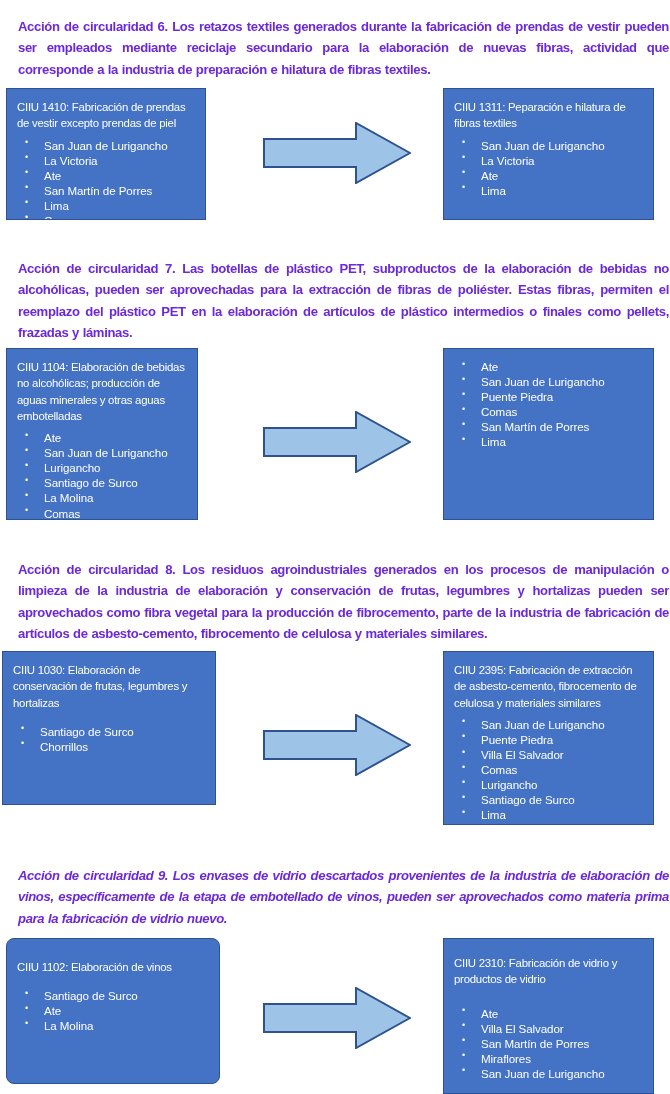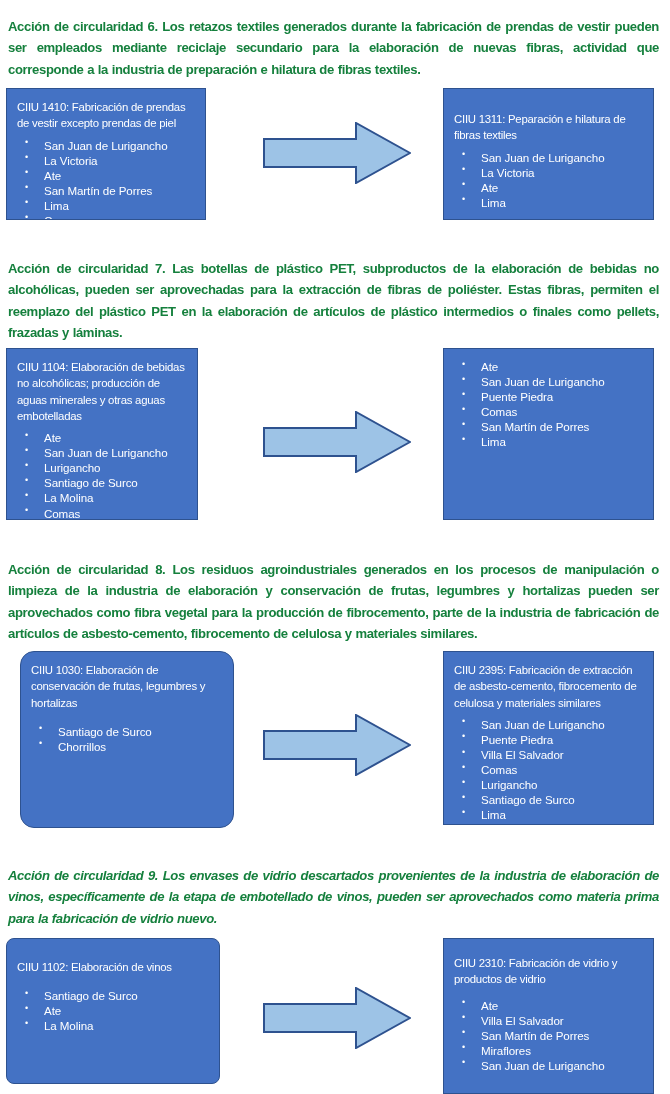--- a/index.html
+++ b/index.html
@@ -19,27 +19,27 @@
 
   .page {
     position: relative;
     width: 670px;
     height: 1094px;
   }
 
   
   .para {
     position: absolute;
-    left: 8px;
+    left: 18px;
     width: 651px;
     font-family: "Liberation Sans", sans-serif;
     font-size: 13.1px;
     font-weight: bold;
     line-height: 1.62;
-    color: #15803d;
+    color: #6d28d9;
     text-align: justify;
     letter-spacing: -0.35px;
     word-spacing: 0.4px;
   }
   .para .lead { font-weight: bold; }
 
   
   .box {
     position: absolute;
     background: #4472C4;
@@ -110,21 +110,21 @@
     </ul>
   </div>
 
   <div class="arrow" style="left:263px; top:122px;">
     <svg viewBox="0 0 148 62" preserveAspectRatio="none" aria-hidden="true">
       <polygon points="1,17 93,17 93,1 147,31 93,61 93,45 1,45" fill="#9DC3E6" stroke="#2E528F" stroke-width="2" stroke-linejoin="miter"></polygon>
     </svg>
   </div>
 
   <div class="box" style="left:443px; top:88px; width:211px; height:132px;">
-    <div class="box-title" style="margin-top:12px;">CIIU 1311:  Peparación e hilatura de fibras textiles</div>
+    <div class="box-title" style="margin-top:0;">CIIU 1311:  Peparación e hilatura de fibras textiles</div>
     <ul class="box-list">
       <li>San Juan de Lurigancho</li>
       <li>La Victoria</li>
       <li>Ate</li>
       <li>Lima</li>
     </ul>
   </div>
 
   <p class="para" style="top:245px;"><span class="lead">Acción de circularidad 7.</span><span> Las botellas de plástico PET, subproductos de la elaboración de bebidas no alcohólicas,  pueden ser aprovechadas para la extracción de fibras de poliéster. Estas fibras, permiten el reemplazo del plástico PET en la elaboración de artículos de plástico intermedios o finales como pellets, frazadas y láminas.</span></p>
 
@@ -154,21 +154,21 @@
       <li>San Juan de Lurigancho</li>
       <li>Puente Piedra</li>
       <li>Comas</li>
       <li>San Martín de Porres</li>
       <li>Lima</li>
     </ul>
   </div>
 
   <p class="para" style="top:546px;"><span class="lead">Acción de circularidad 8.</span><span> Los residuos agroindustriales generados en los procesos de manipulación o limpieza de la industria de elaboración y conservación de frutas, legumbres y hortalizas pueden ser aprovechados como fibra vegetal para la producción de fibrocemento, parte de la industria de fabricación de artículos de asbesto-cemento, fibrocemento de celulosa y materiales similares.</span></p>
 
-  <div class="box" style="left:20px; top:651px; width:214px; height:177px;border-radius:14px;">
+  <div class="box" style="left:2px; top:651px; width:214px; height:154px;">
     <div class="box-title" style="margin-bottom:13px;">CIIU 1030: Elaboración de conservación de frutas, legumbres y hortalizas</div>
     <ul class="box-list">
       <li>Santiago de Surco</li>
       <li>Chorrillos</li>
     </ul>
   </div>
 
   <div class="arrow" style="left:263px; top:714px;">
     <svg viewBox="0 0 148 62" preserveAspectRatio="none" aria-hidden="true">
       <polygon points="1,17 93,17 93,1 147,31 93,61 93,45 1,45" fill="#9DC3E6" stroke="#2E528F" stroke-width="2" stroke-linejoin="miter"></polygon>
@@ -199,21 +199,21 @@
     </ul>
   </div>
 
   <div class="arrow" style="left:263px; top:987px;">
     <svg viewBox="0 0 148 62" preserveAspectRatio="none" aria-hidden="true">
       <polygon points="1,17 93,17 93,1 147,31 93,61 93,45 1,45" fill="#9DC3E6" stroke="#2E528F" stroke-width="2" stroke-linejoin="miter"></polygon>
     </svg>
   </div>
 
   <div class="box" style="left:443px; top:938px; width:211px; height:156px;">
-    <div class="box-title" style="margin-top:6px; margin-bottom:10px;">CIIU 2310: Fabricación de vidrio y productos de vidrio</div>
+    <div class="box-title" style="margin-top:6px; margin-bottom:18px;">CIIU 2310: Fabricación de vidrio y productos de vidrio</div>
     <ul class="box-list">
       <li>Ate</li>
       <li>Villa El Salvador</li>
       <li>San Martín de Porres</li>
       <li>Miraflores</li>
       <li>San Juan de Lurigancho</li>
     </ul>
   </div>
 
 </div>

